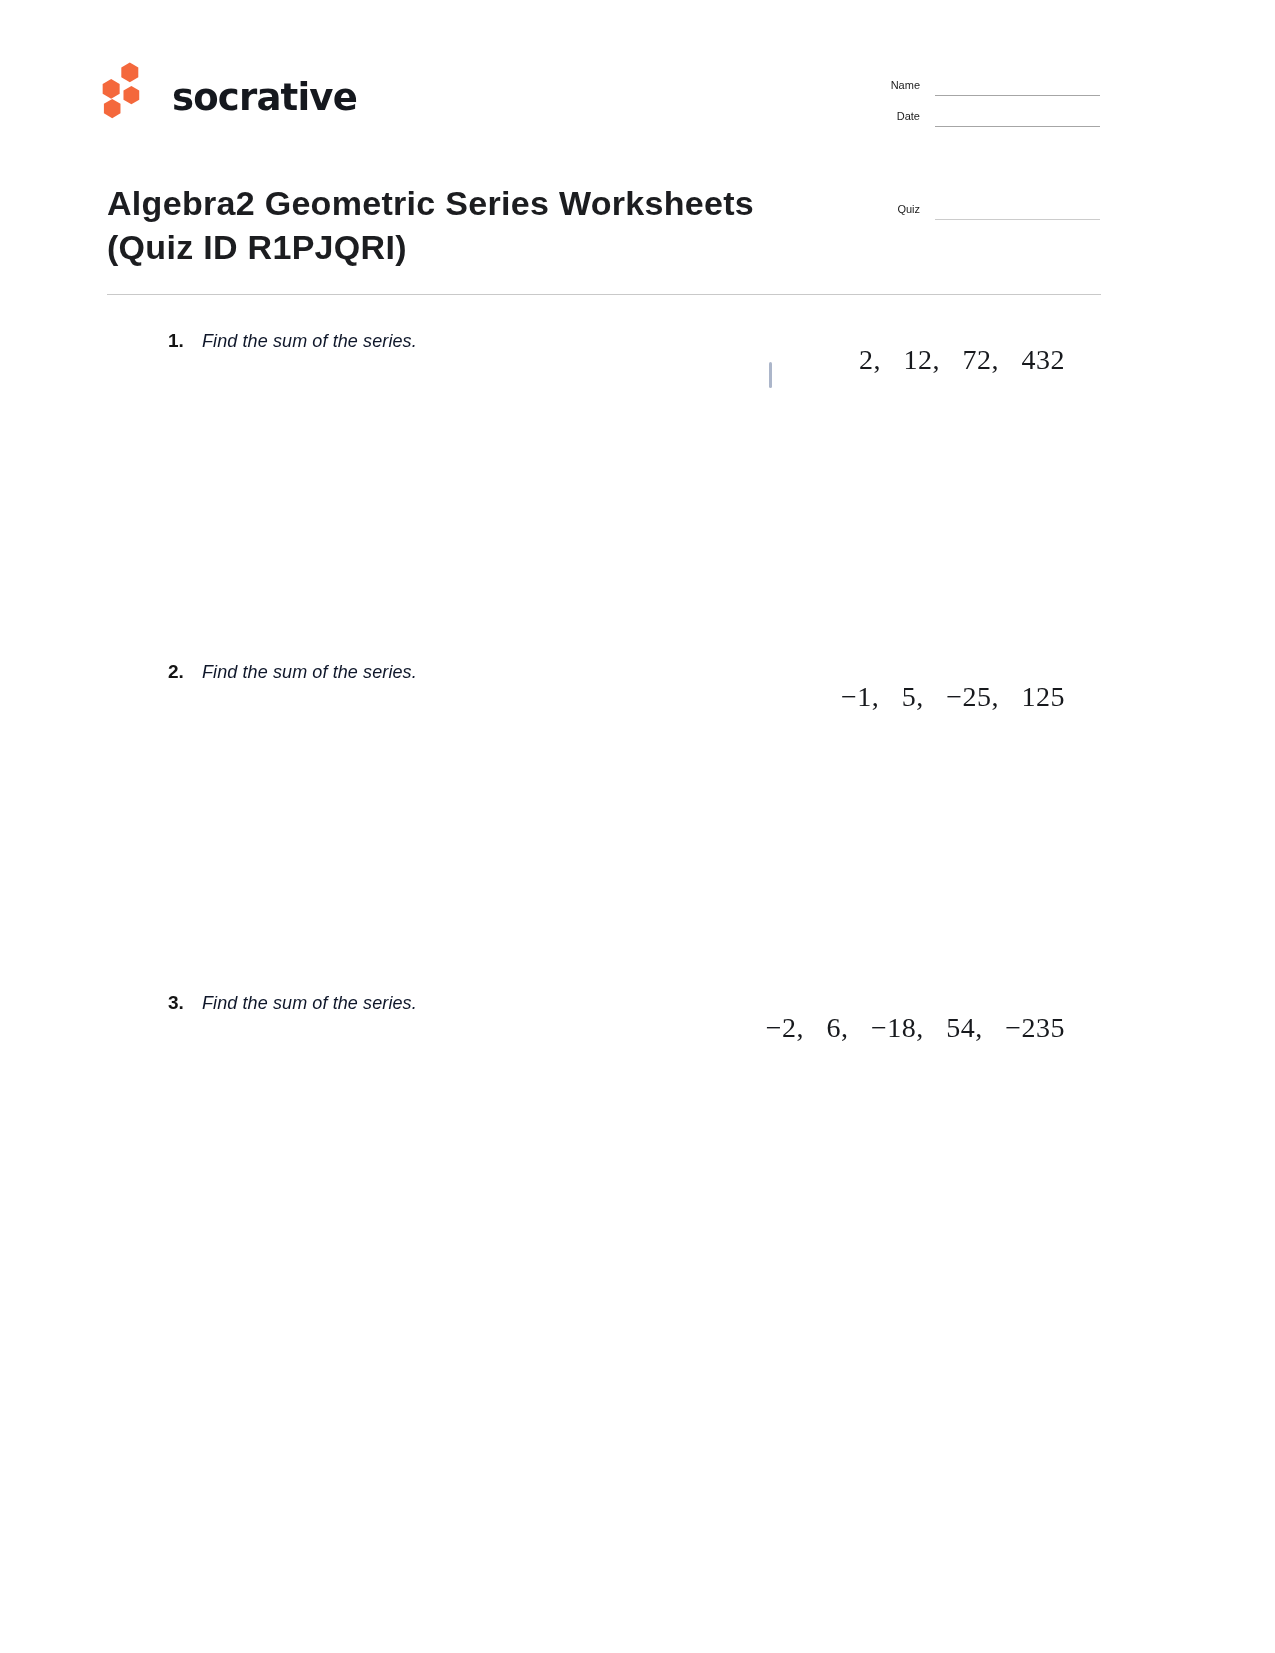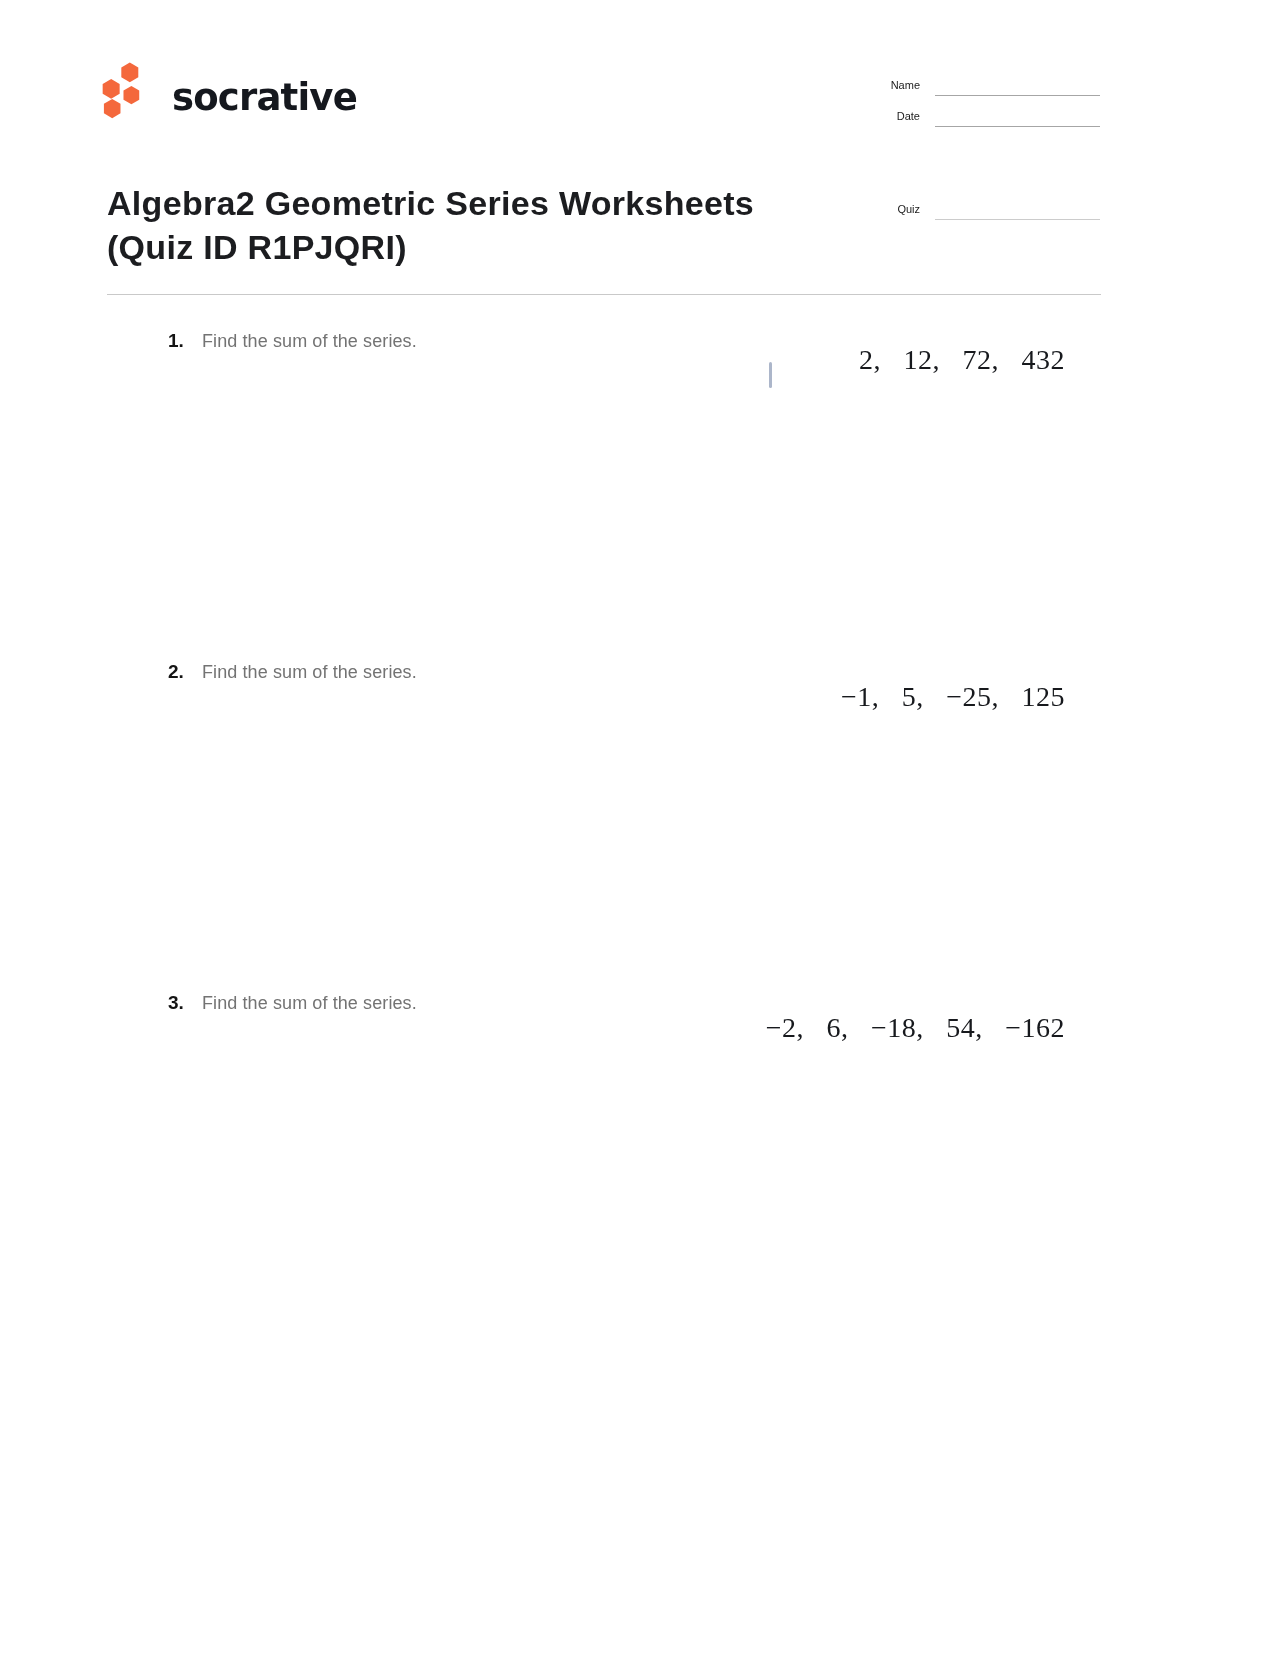--- a/index.html
+++ b/index.html
@@ -34,21 +34,21 @@
   
   .divider{position:absolute;left:107px;right:174px;top:294px;border-top:1.5px solid #c9c9c9;}
 
   
   .question{position:absolute;left:168px;right:175px;height:300px;}
   .q1{top:330px;}
   .q2{top:661px;}
   .q3{top:992px;}
   .q-line{display:flex;align-items:baseline;}
   .q-num{font-weight:700;font-size:19px;width:34px;flex:0 0 auto;color:#141414;}
-  .q-prompt{font-size:18px;color:#737373;letter-spacing:0.1px;}
+  .q-prompt{font-size:18px;color:#0f172a;letter-spacing:0.1px;font-style:italic;}
   .q-series{
     position:absolute;right:35px;top:20px;
     font-family:Liberation Serif, serif;
     font-size:28px;color:#17191d;word-spacing:15px;letter-spacing:0.5px;white-space:nowrap;
   }
   .q1 .q-series{top:14px;}
 
   
   .scan-artifact{
     position:absolute;left:769px;top:362px;width:3px;height:26px;
@@ -109,16 +109,16 @@
       <span class="q-prompt">Find the sum of the series.</span>
     </div>
     <div class="q-series">−1, 5, −25, 125</div>
   </div>
 
   <div class="question q3">
     <div class="q-line">
       <span class="q-num">3.</span>
       <span class="q-prompt">Find the sum of the series.</span>
     </div>
-    <div class="q-series">−2, 6, −18, 54, −162</div>
+    <div class="q-series">−2, 6, −18, 54, −235</div>
   </div>
 
 </div>
 
 </body></html>

